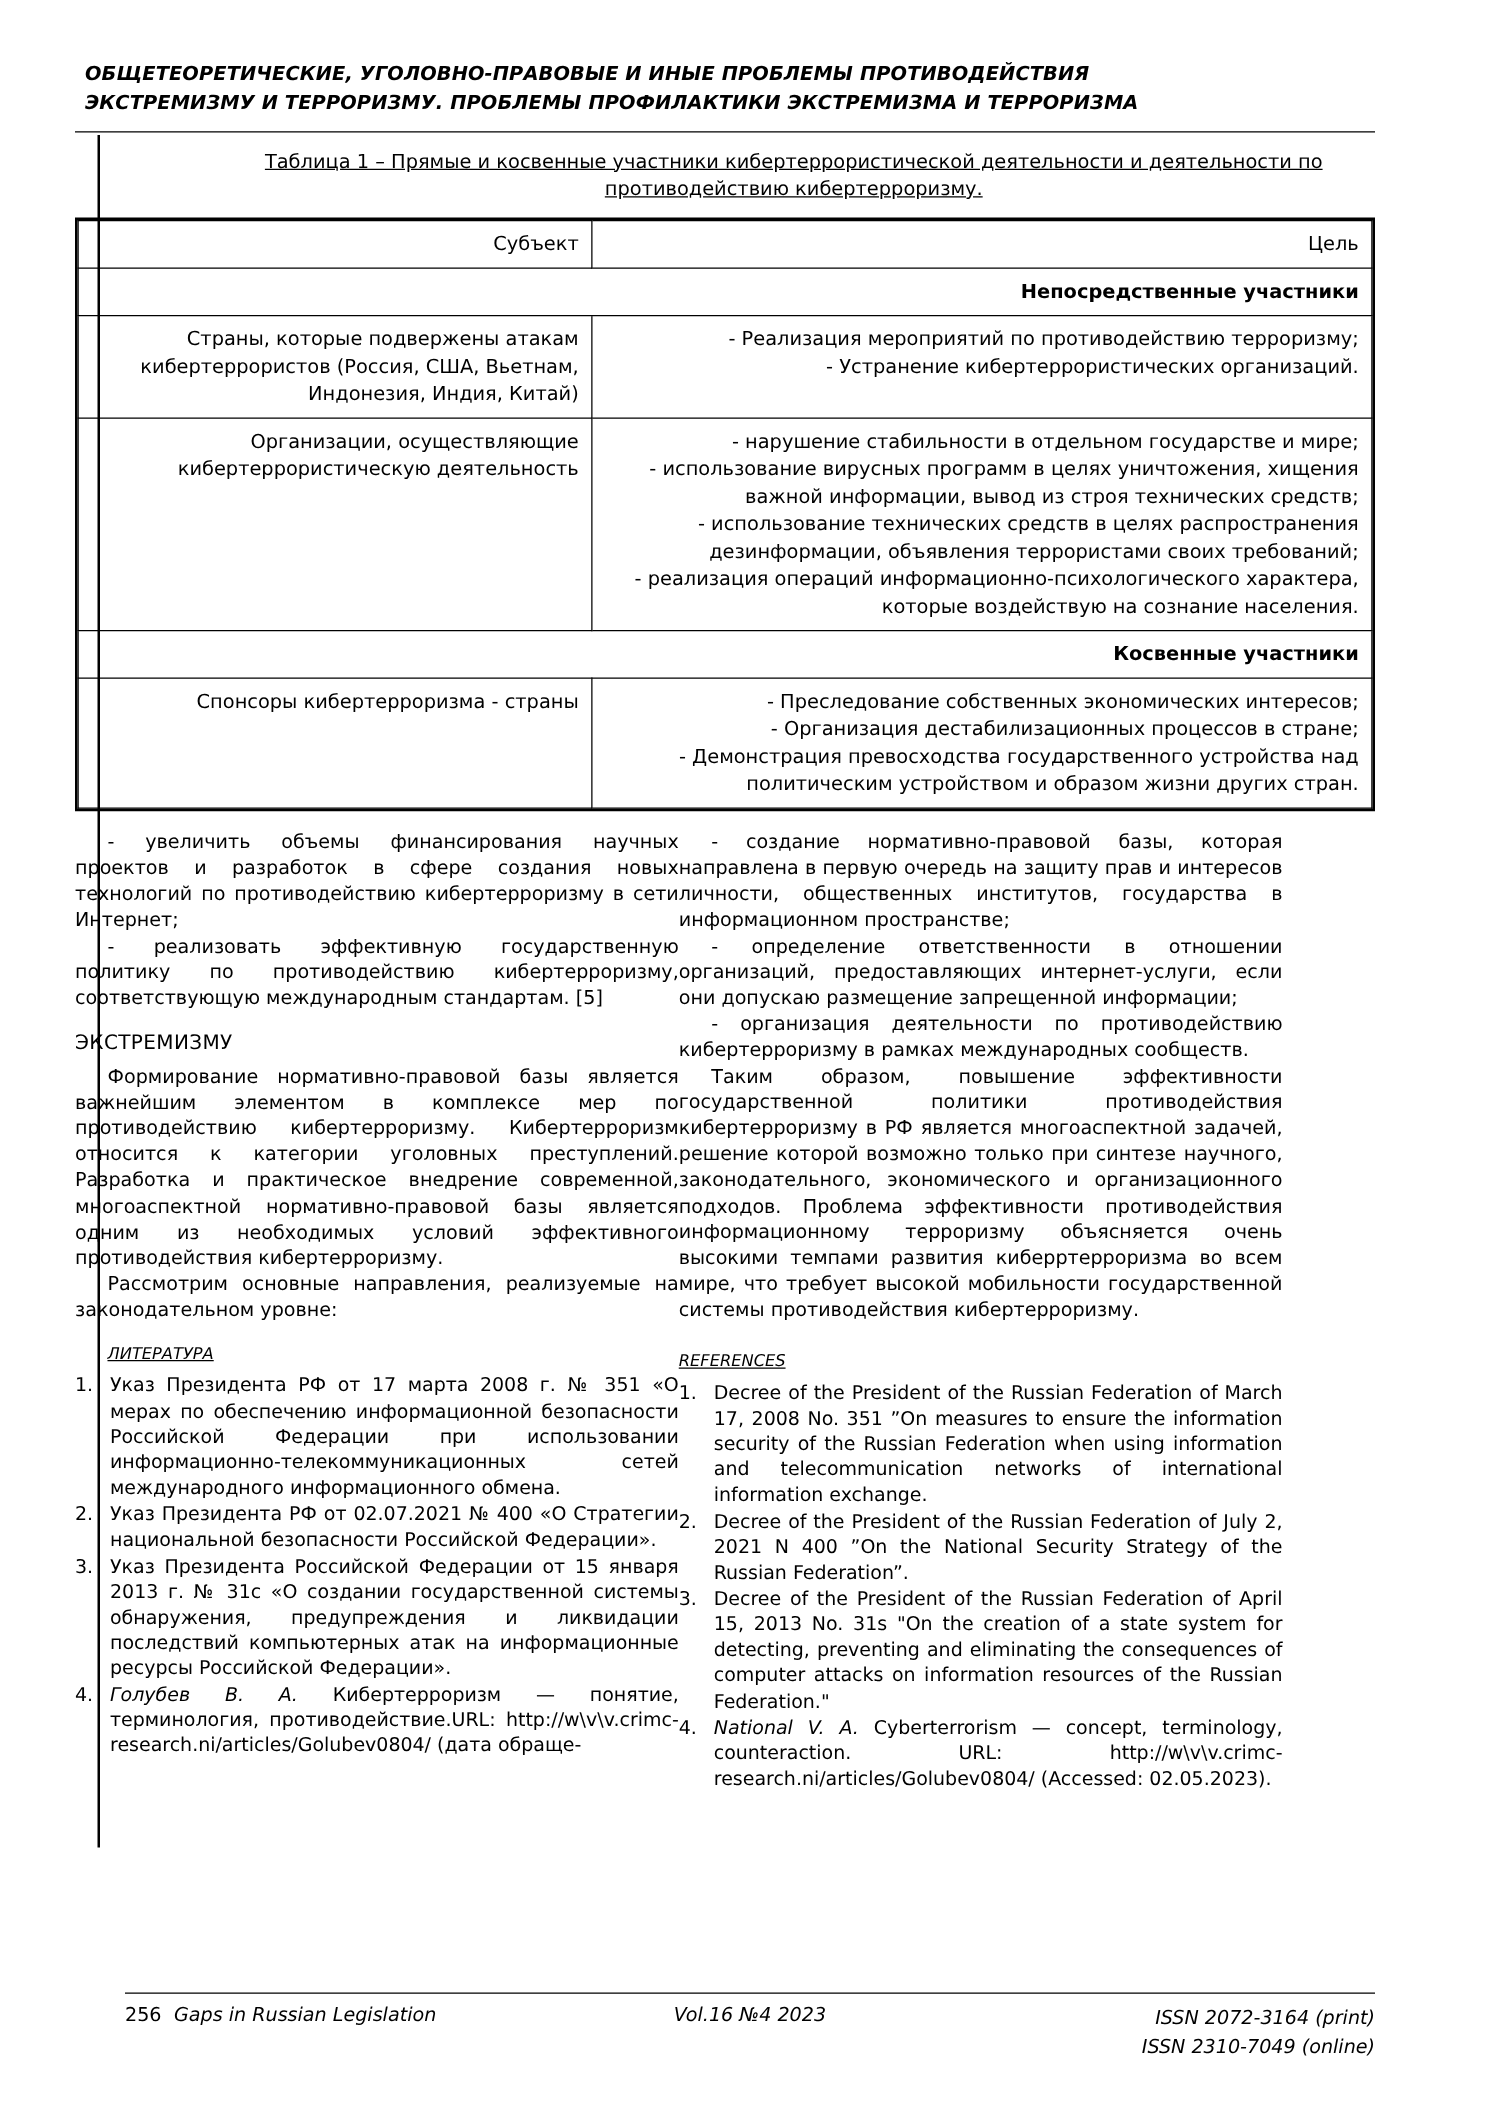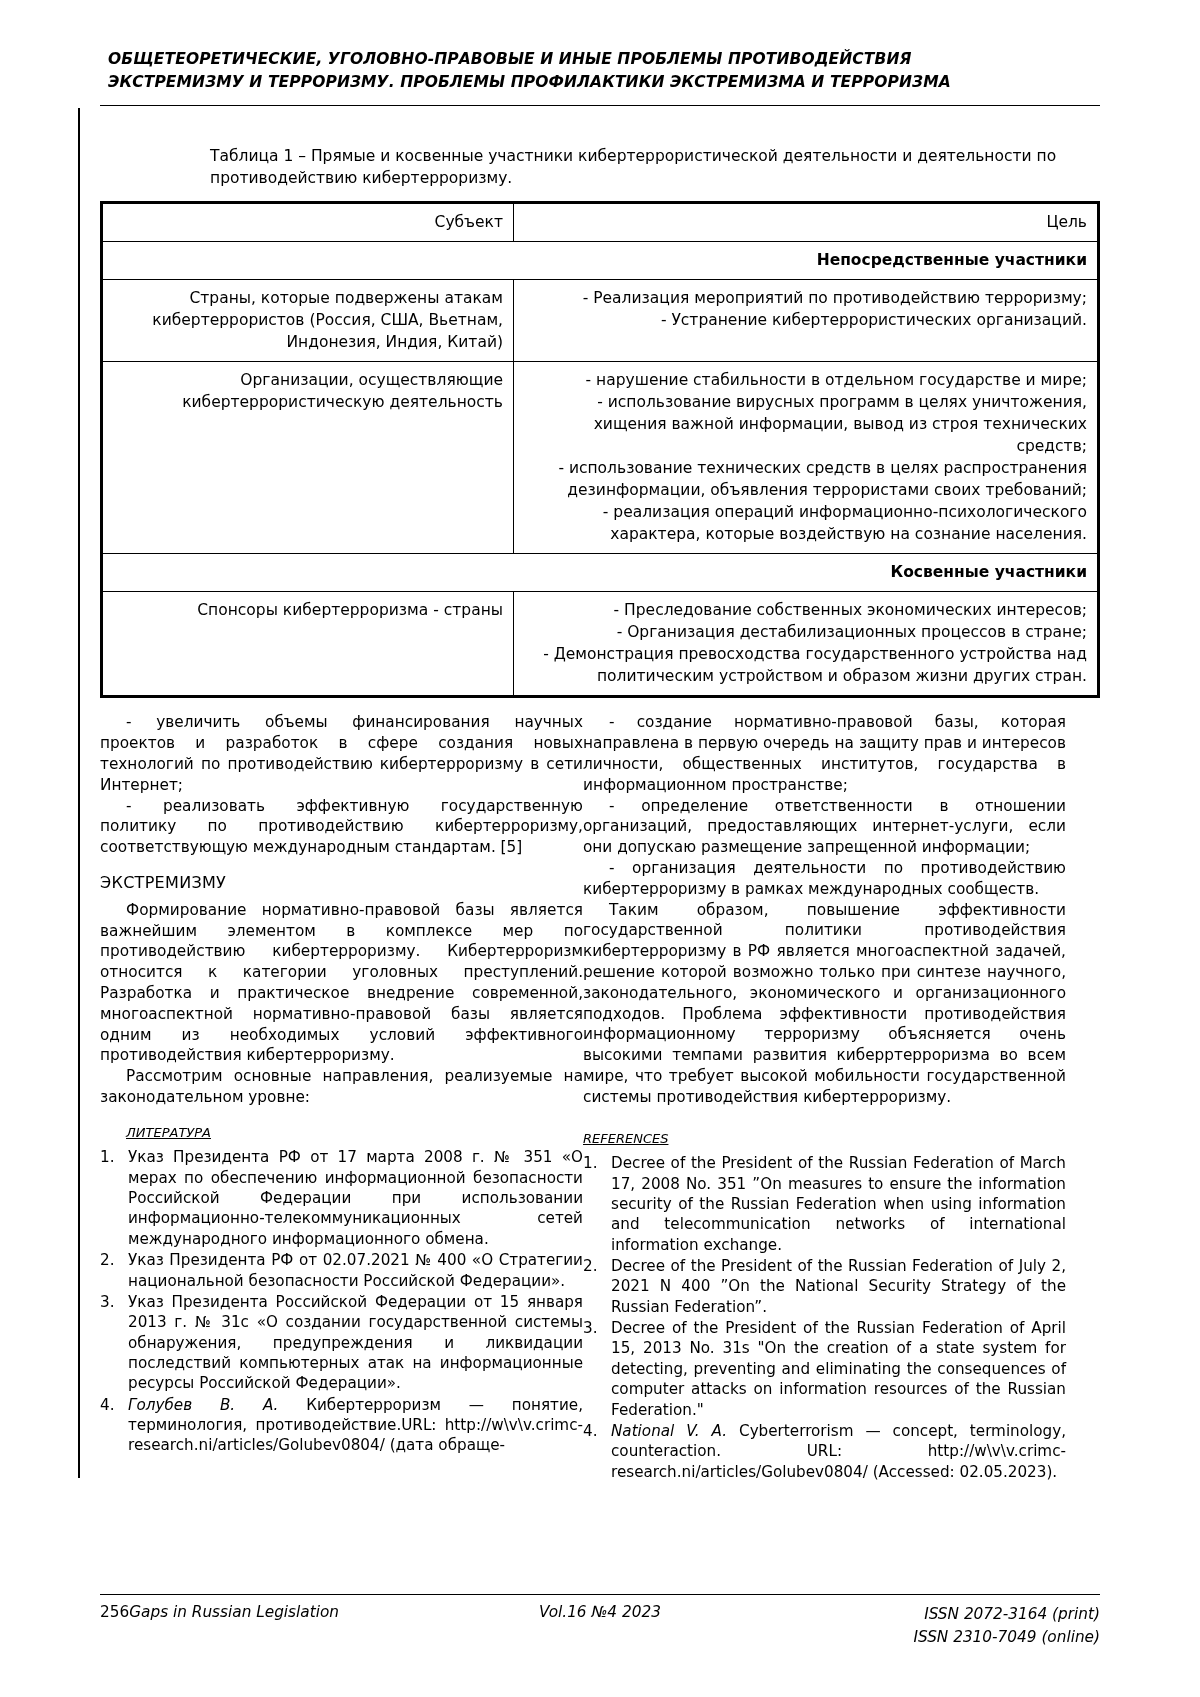--- a/index.html
+++ b/index.html
@@ -13,21 +13,21 @@
     font-family: "DejaVu Sans", "Liberation Sans", sans-serif;
     color: #000;
     position: relative;
     overflow: hidden;
   }
   .page {
     position: relative;
     width: 1200px;
     height: 1697px;
     box-sizing: border-box;
-    padding: 48px 100px 0 100px;
+    padding: 48px 100px 0 60px;
   }
   
   .runhead {
     font-style: italic;
     font-weight: bold;
     font-size: 15.5px;
     line-height: 1.5;
     letter-spacing: 0.1px;
     margin: 0 0 0 8px;
     text-transform: uppercase;
@@ -43,23 +43,24 @@
     left: 78px;
     top: 108px;
     width: 2px;
     height: 1370px;
     background: #000;
   }
   
   .tbl-caption {
     font-size: 15.5px;
     line-height: 1.45;
-    text-align: left;
-    margin: 39px 0 12px 0;
+    text-align: center;
+    margin: 12px 0 12px 0;
     padding-left: 110px;
+    text-decoration: underline;
   }
   
   table.maintable {
     width: 100%;
     border-collapse: collapse;
     table-layout: fixed;
     font-size: 15.5px;
     line-height: 1.42;
   }
   table.maintable td {
@@ -134,21 +135,21 @@
     right: 100px;
     bottom: 48px;
   }
   .footer-row {
     display: flex;
     align-items: flex-start;
     font-size: 15.3px;
     font-style: italic;
   }
   .f-left { width: 300px; }
-  .f-left .pg { font-style: normal; }
+  .f-left .pg { font-style: normal; margin-right: 10px; }
   .f-center { flex: 1 1 auto; text-align: center; }
   .f-right { width: 300px; text-align: right; line-height: 1.5; }
 </style>
 </head>
 <body>
 
 <div class="page">
 
   <div class="vbar"></div>
 

